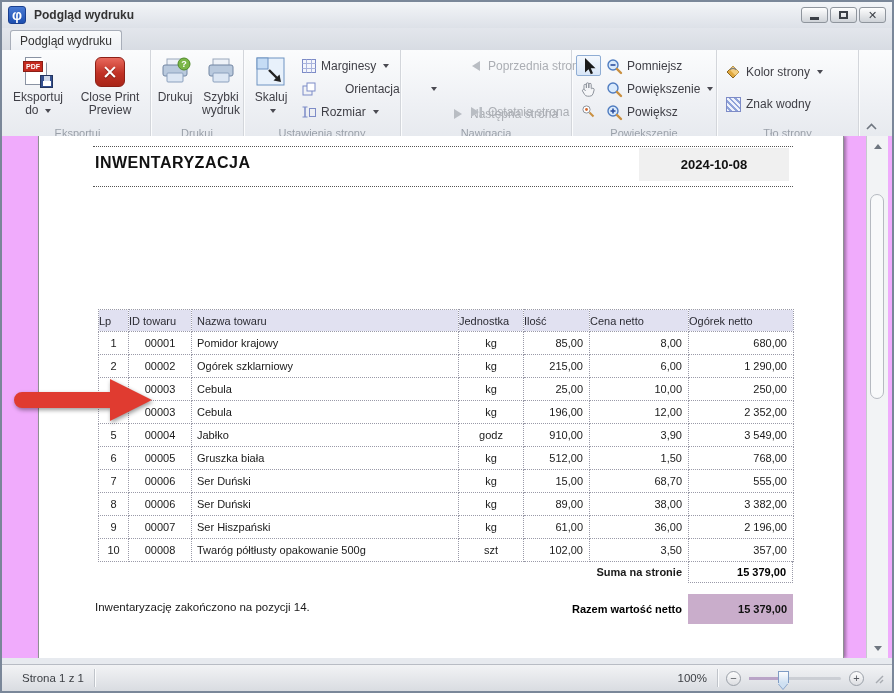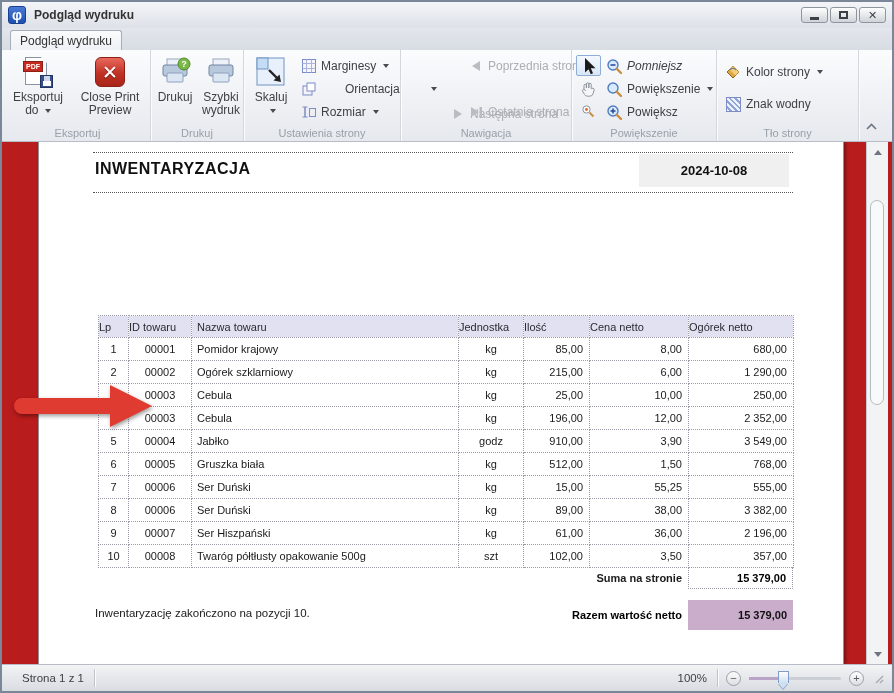--- a/index.html
+++ b/index.html
@@ -58,21 +58,21 @@
   .pdf-doc .floppy { position:absolute; right:-2px; bottom:-1px; width:13px; height:13px; background:#35508f; border:1px solid #22345f; }
   .pdf-doc .floppy:before { content:""; position:absolute; left:3px; top:0; width:6px; height:5px; background:#cfd8ea; }
   .pdf-doc .floppy:after { content:""; position:absolute; left:2px; bottom:1px; width:8px; height:5px; background:#fff; }
   .close-red { width:30px; height:30px; border-radius:6px; background:linear-gradient(#e8695c,#c03125 55%,#a92518);
     border:1px solid #8c1f16; color:#fff; font-size:19px; font-weight:bold; display:flex; align-items:center; justify-content:center;
     text-shadow:0 1px 1px rgba(0,0,0,.4); }
   .watermark-ic { width:15px; height:15px; border:1px solid #7d8bc7;
     background:repeating-linear-gradient(45deg,#eef2fb 0 2px,#8fa3d9 2px 4px); }
 
   
-  .preview { position:absolute; left:0; top:140px; width:890px; height:522px; background:#b91c1c; overflow:hidden; }
+  .preview { position:absolute; left:0; top:134px; width:890px; height:522px; background:#f0abfc; overflow:hidden; }
   .page { position:absolute; left:36px; top:0; width:806px; height:522px; background:#fff;
     border-left:1px solid #8e9093; border-right:1px solid #8e9093; box-shadow:2px 0 3px rgba(0,0,0,.35); }
   .dotted-rule { position:absolute; left:54px; width:700px; border-top:1px dotted #555; }
   .doc-title { position:absolute; left:56px; top:18px; font-size:16px; font-weight:bold; color:#111; letter-spacing:.5px; }
   .date-box { position:absolute; left:600px; top:12px; width:150px; height:33px; background:#f0f0f0;
     font-size:13px; font-weight:bold; color:#111; display:flex; align-items:center; justify-content:center; }
   .fields { position:absolute; left:56px; top:52px; }
   .field-row { display:flex; height:23px; align-items:center; font-size:11.5px; color:#1a1a1a; }
   .field-label { width:126px; }
   .field-value { font-weight:bold; }
@@ -290,21 +290,21 @@
           <path d="M4 8 V4.5 a1.2 1.2 0 0 1 2.4 0 V7 M6.4 7 V3 a1.2 1.2 0 0 1 2.4 0 V7 M8.8 7 V3.5 a1.2 1.2 0 0 1 2.4 0 V7.5 M11.2 8 a1.6 1.6 0 0 1 3 .8 l-1.2 4 a3.4 3.4 0 0 1-3.3 2.4 H7.5 a3.4 3.4 0 0 1-2.9-1.7 L2.5 10 a1.3 1.3 0 0 1 2.1-1.4 L5.5 10" fill="#f5f6f8" stroke="#8d939c" stroke-width="1"></path>
         </svg>
       </div>
       <div class="minibtn" style="left:4px;top:51px;">
         <svg width="15" height="15" viewBox="0 0 15 15">
           <circle cx="5.5" cy="5.5" r="3.6" fill="#fff" stroke="#8d939c"></circle>
           <circle cx="5.5" cy="5.5" r="1.4" fill="#d4682f"></circle>
           <line x1="8.5" y1="8.5" x2="12.5" y2="12.5" stroke="#c98f3f" stroke-width="2"></line>
         </svg>
       </div>
-      <div class="smallbtn" style="left:34px;top:6px;font-style:italic;">
+      <div class="smallbtn" style="left:34px;top:6px;">
         <span class="i16">
             <svg width="17" height="17" viewBox="0 0 17 17">
           <circle cx="7" cy="7" r="5" fill="#d9eafc" stroke="#4f7cc0" stroke-width="1.4"></circle>
           <line x1="4.5" y1="7" x2="9.5" y2="7" stroke="#2c4f9e" stroke-width="1.6"></line>
           <line x1="11" y1="11" x2="15" y2="15" stroke="#c98f3f" stroke-width="2.4" stroke-linecap="round"></line>
         </svg>
           </span>
         <span>Pomniejsz</span>
       </div>
       <div class="smallbtn" style="left:34px;top:29px;">
@@ -433,21 +433,21 @@
               <td class="c4">512,00</td>
               <td class="c5">1,50</td>
               <td class="c6">768,00</td>
             </tr>
             <tr>
               <td class="c0">7</td>
               <td class="c1">00006</td>
               <td class="c2">Ser Duński</td>
               <td class="c3">kg</td>
               <td class="c4">15,00</td>
-              <td class="c5">55,25</td>
+              <td class="c5">68,70</td>
               <td class="c6">555,00</td>
             </tr>
             <tr>
               <td class="c0">8</td>
               <td class="c1">00006</td>
               <td class="c2">Ser Duński</td>
               <td class="c3">kg</td>
               <td class="c4">89,00</td>
               <td class="c5">38,00</td>
               <td class="c6">3 382,00</td>
@@ -469,21 +469,21 @@
               <td class="c4">102,00</td>
               <td class="c5">3,50</td>
               <td class="c6">357,00</td>
             </tr>
           </tbody>
       </table>
 
       <div class="sum-label">Suma na stronie</div>
       <div class="sum-value">15 379,00</div>
 
-      <div class="footer-note">Inwentaryzację zakończono na pozycji 10.</div>
+      <div class="footer-note">Inwentaryzację zakończono na pozycji 14.</div>
       <div class="total-label">Razem wartość netto</div>
       <div class="total-box">15 379,00</div>
     </div>
 
     <svg class="red-arrow" width="142" height="48" viewBox="0 0 142 48">
       <path d="M8 16 L96 16 L96 3 L138 24 L96 45 L96 32 L8 32 A8 8 0 0 1 8 16 Z" fill="#e03b30"></path>
     </svg>
 
     <div class="vscroll">
       <div class="vs-btn vs-up">

